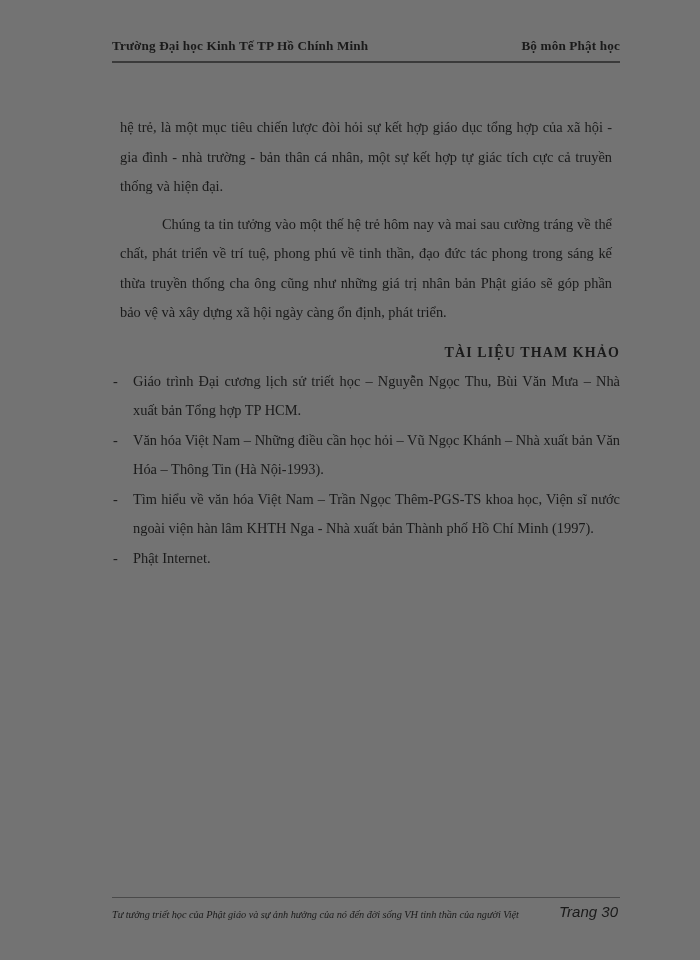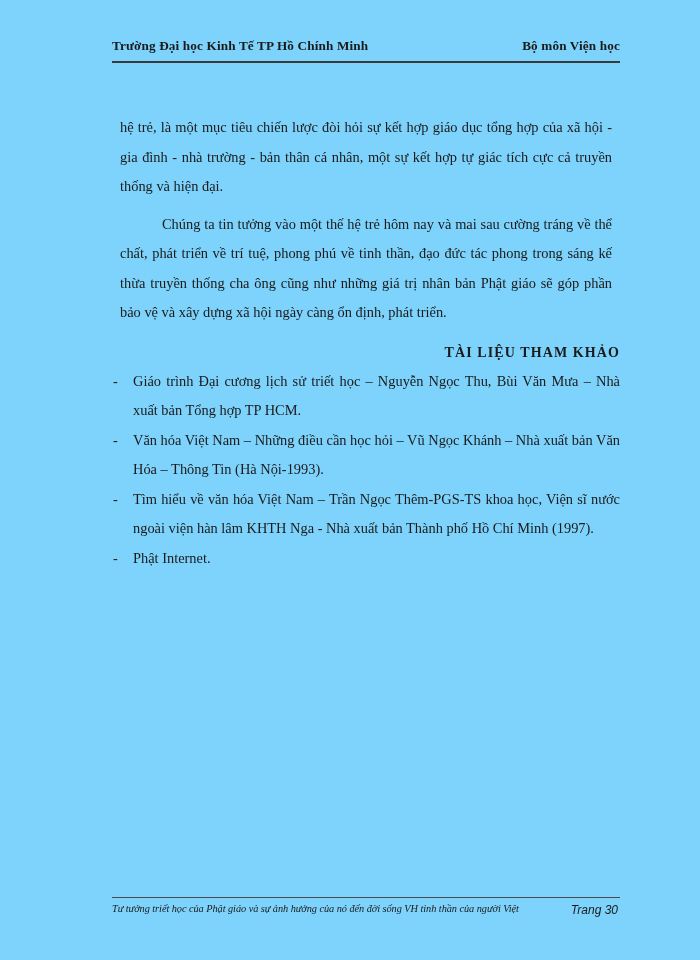--- a/index.html
+++ b/index.html
@@ -8,21 +8,21 @@
     background: #ffffff;
   }
   body {
     font-family: "Liberation Serif", "DejaVu Serif", serif;
     color: #1a1a1a;
   }
   .page {
     position: relative;
     width: 700px;
     height: 960px;
-    background: #7dd3fc;
+    background: #737373;
     overflow: hidden;
     box-sizing: border-box;
   }
 
   
   .header {
     position: absolute;
     left: 112px;
     top: 38px;
     width: 508px;
@@ -101,44 +101,44 @@
     height: 1px;
     background: #4a4a4a;
   }
   .footer {
     position: absolute;
     left: 112px;
     top: 903px;
     width: 508px;
     display: flex;
     justify-content: space-between;
-    align-items: flex-start;
+    align-items: flex-end;
     white-space: nowrap;
   }
   .footer-text {
     font-style: italic;
     font-size: 10.3px;
     letter-spacing: -0.05px;
   }
   .footer-page {
     font-family: "Liberation Sans", "DejaVu Sans", sans-serif;
     font-style: italic;
-    font-size: 12px;
+    font-size: 15px;
     font-weight: normal;
     padding-right: 2px;
   }
 </style>
 </head>
 <body>
 
 <div class="page">
 
   <div class="header">
     <span>Trường Đại học Kinh Tế TP Hồ Chính Minh</span>
-    <span>Bộ môn Viện học</span>
+    <span>Bộ môn Phật học</span>
   </div>
   <div class="header-rule"></div>
 
   <div class="content">
 
     <p class="body-par">hệ trẻ, là một mục tiêu chiến lược đòi hỏi sự kết hợp giáo dục tổng hợp của xã hội - gia đình - nhà trường - bản thân cá nhân, một sự kết hợp tự giác tích cực cả truyền thống và hiện đại.</p>
 
     <p class="body-par indented">Chúng ta tin tưởng vào một thế hệ trẻ hôm nay và mai sau cường tráng về thể chất, phát triển về trí tuệ, phong phú về tinh thần, đạo đức tác phong trong sáng kế thừa truyền thống cha ông cũng như những giá trị nhân bản Phật giáo sẽ góp phần bảo vệ và xây dựng xã hội ngày càng ổn định, phát triển.</p>
 
     <div class="ref-heading">TÀI LIỆU THAM KHẢO</div>

